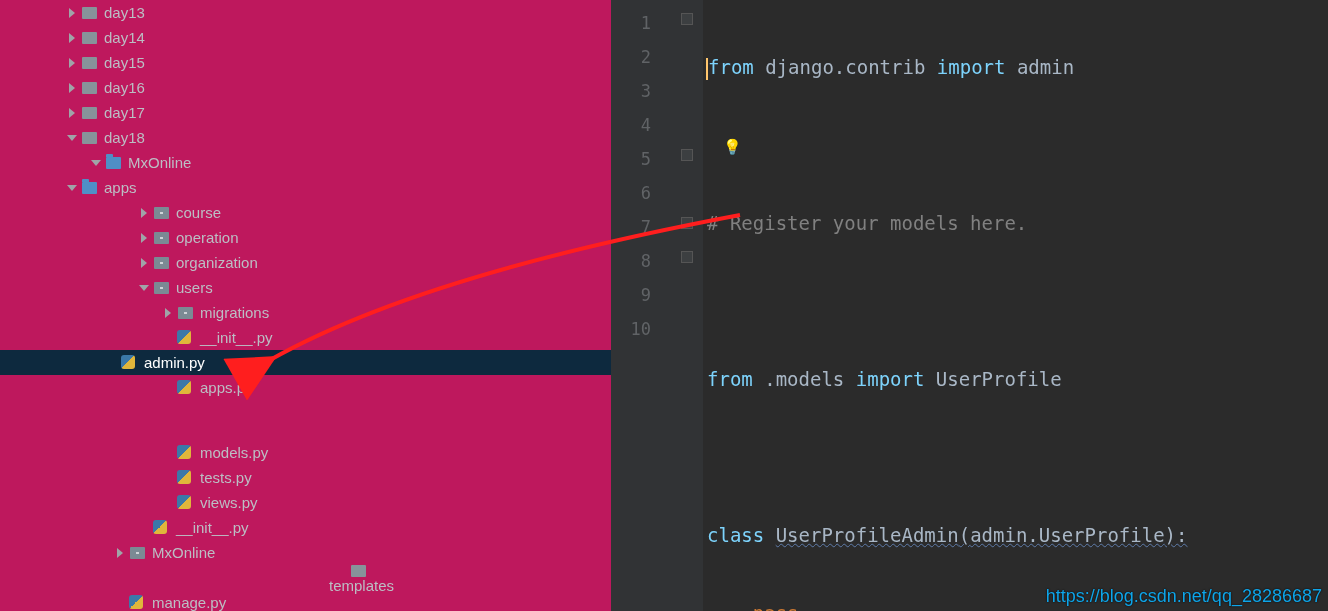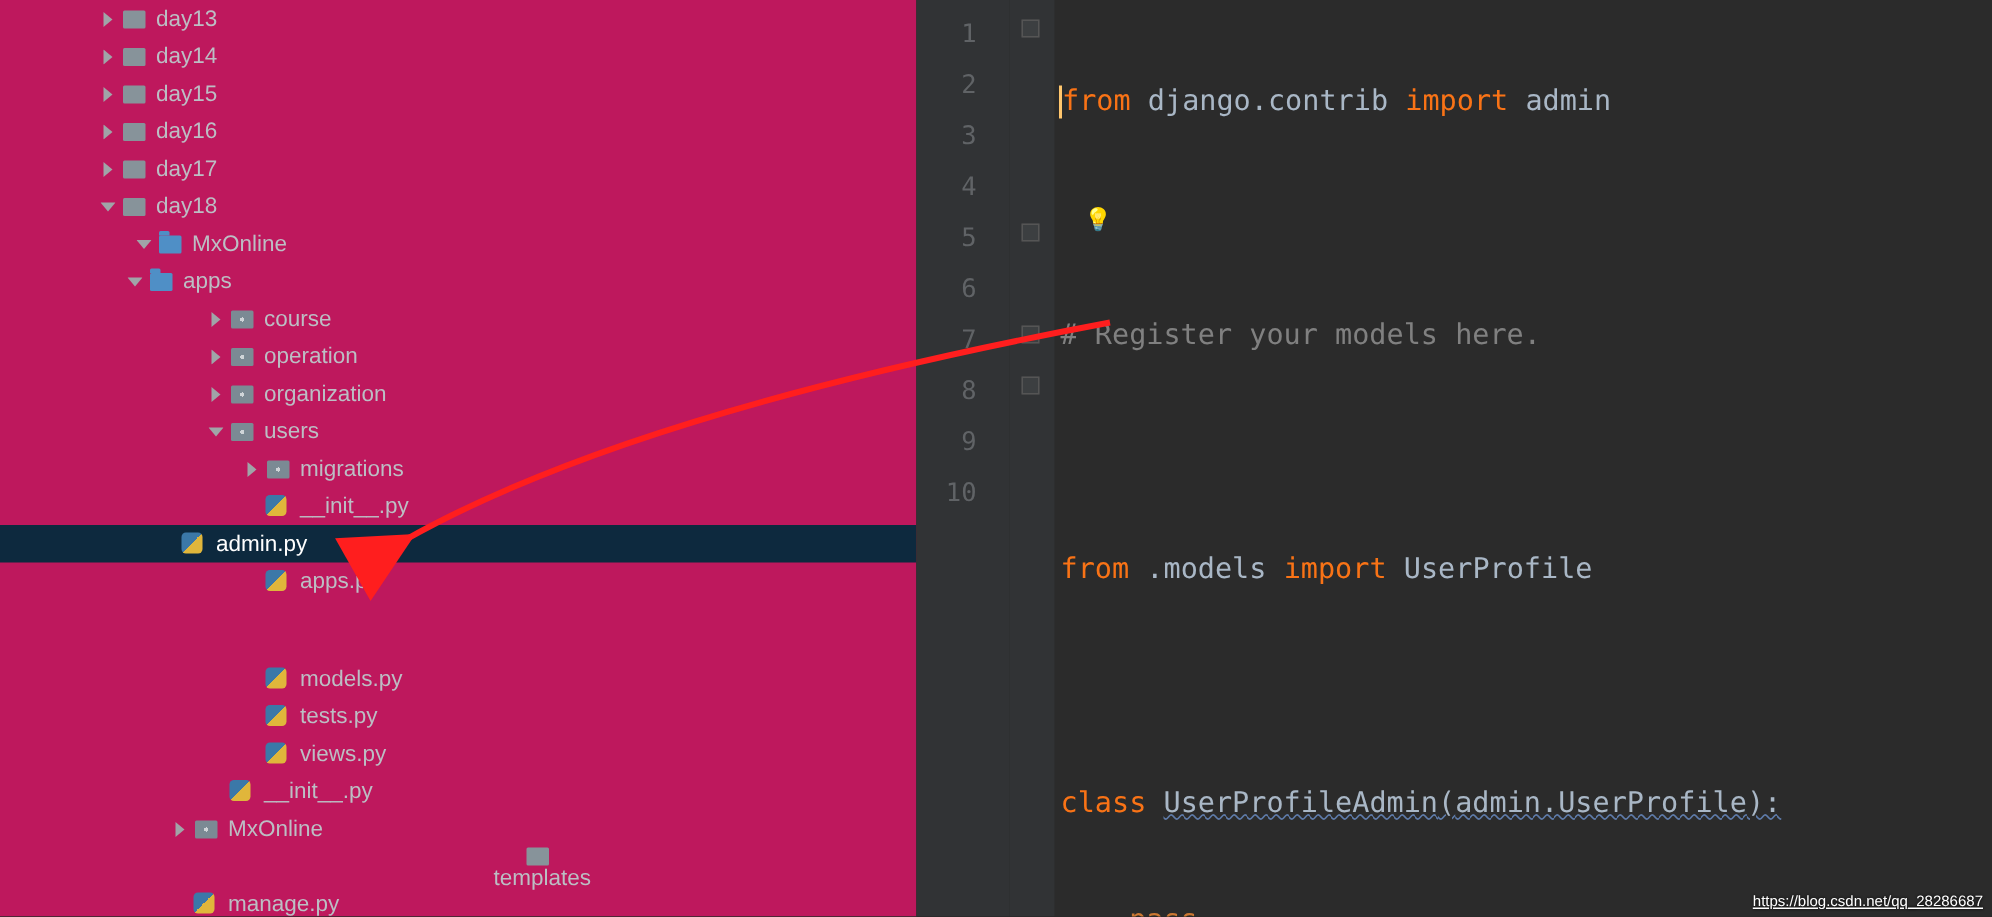--- a/index.html
+++ b/index.html
@@ -34,33 +34,33 @@
   
   .editor { flex:1; display:flex; background:#2b2b2b; font-family:Consolas,Menlo,monospace; font-size:19px; position:relative; }
   .gutter { width:62px; background:#313335; color:#606366; text-align:right; padding-top:6px; user-select:none; }
   .gutter .ln { height:34px; line-height:34px; padding-right:22px; font-size:17px; }
   .fold-strip { width:30px; background:#313335; position:relative; }
   .fold-mark { position:absolute; left:8px; width:12px; height:12px; border:1px solid #555; background:#3c3f41; }
   .sel-bg { position:absolute; left:704px; top:6px; width:620px; height:328px; background:#214283; }
 
   .code { position:relative; padding:6px 0 0 4px; color:#a9b7c6; white-space:pre; }
   .code .line { height:34px; line-height:34px; position:relative; }
-  .kw { color:#f97316;margin-top:42px; }
+  .kw { color:#7dd3fc;margin-top:42px; }
   .kw2 { color:#cc7832; }
   .cm { color:#808080; }
   .fn { color:#a9b7c6; }
   .pth { color:#a9b7c6; }
   .wavy { text-decoration:underline wavy #5e7baa; text-decoration-thickness:1px; }
   .cursor { display:inline-block; width:2px; height:22px; background:#ffc66d; vertical-align:middle; margin-left:-1px; }
   .bulb { color:#ffc66d; font-size:15px; display:inline-block; margin-left:16px; }
 
   
   .arrow-svg { position:absolute; left:0; top:0; width:1328px; height:611px; pointer-events:none; }
 
-  .watermark { position:absolute; right:6px; bottom:4px; color:#ffffff; font-size:10px; text-shadow:0 0 2px #000;text-decoration:underline; }
+  .watermark { position:absolute; right:6px; bottom:4px; color:#0ea5e9; font-size:18px; text-shadow:0 0 2px #000; }
 </style>
 </head>
 <body>
 
 <div id="app">
   <div class="sidebar">
     <div class="sidebar-inner" id="tree">
         <div class="row" style="padding-left: 64px;">
           <span class="chev">
             <svg viewBox="0 0 10 10">
@@ -131,21 +131,21 @@
           <span class="chev">
             <svg viewBox="0 0 10 10">
               <path d="M0 2 L10 2 L5 8 Z"></path>
             </svg>
           </span>
           <span class="ico">
             <div class="dir-icon dir-open"></div>
           </span>
           <span class="label">MxOnline</span>
         </div>
-        <div class="row" style="padding-left: 82px;">
+        <div class="row" style="padding-left: 64px;">
           <span class="chev">
             <svg viewBox="0 0 10 10">
               <path d="M0 2 L10 2 L5 8 Z"></path>
             </svg>
           </span>
           <span class="ico">
             <div class="dir-icon dir-open"></div>
           </span>
           <span class="label">apps</span>
         </div>

